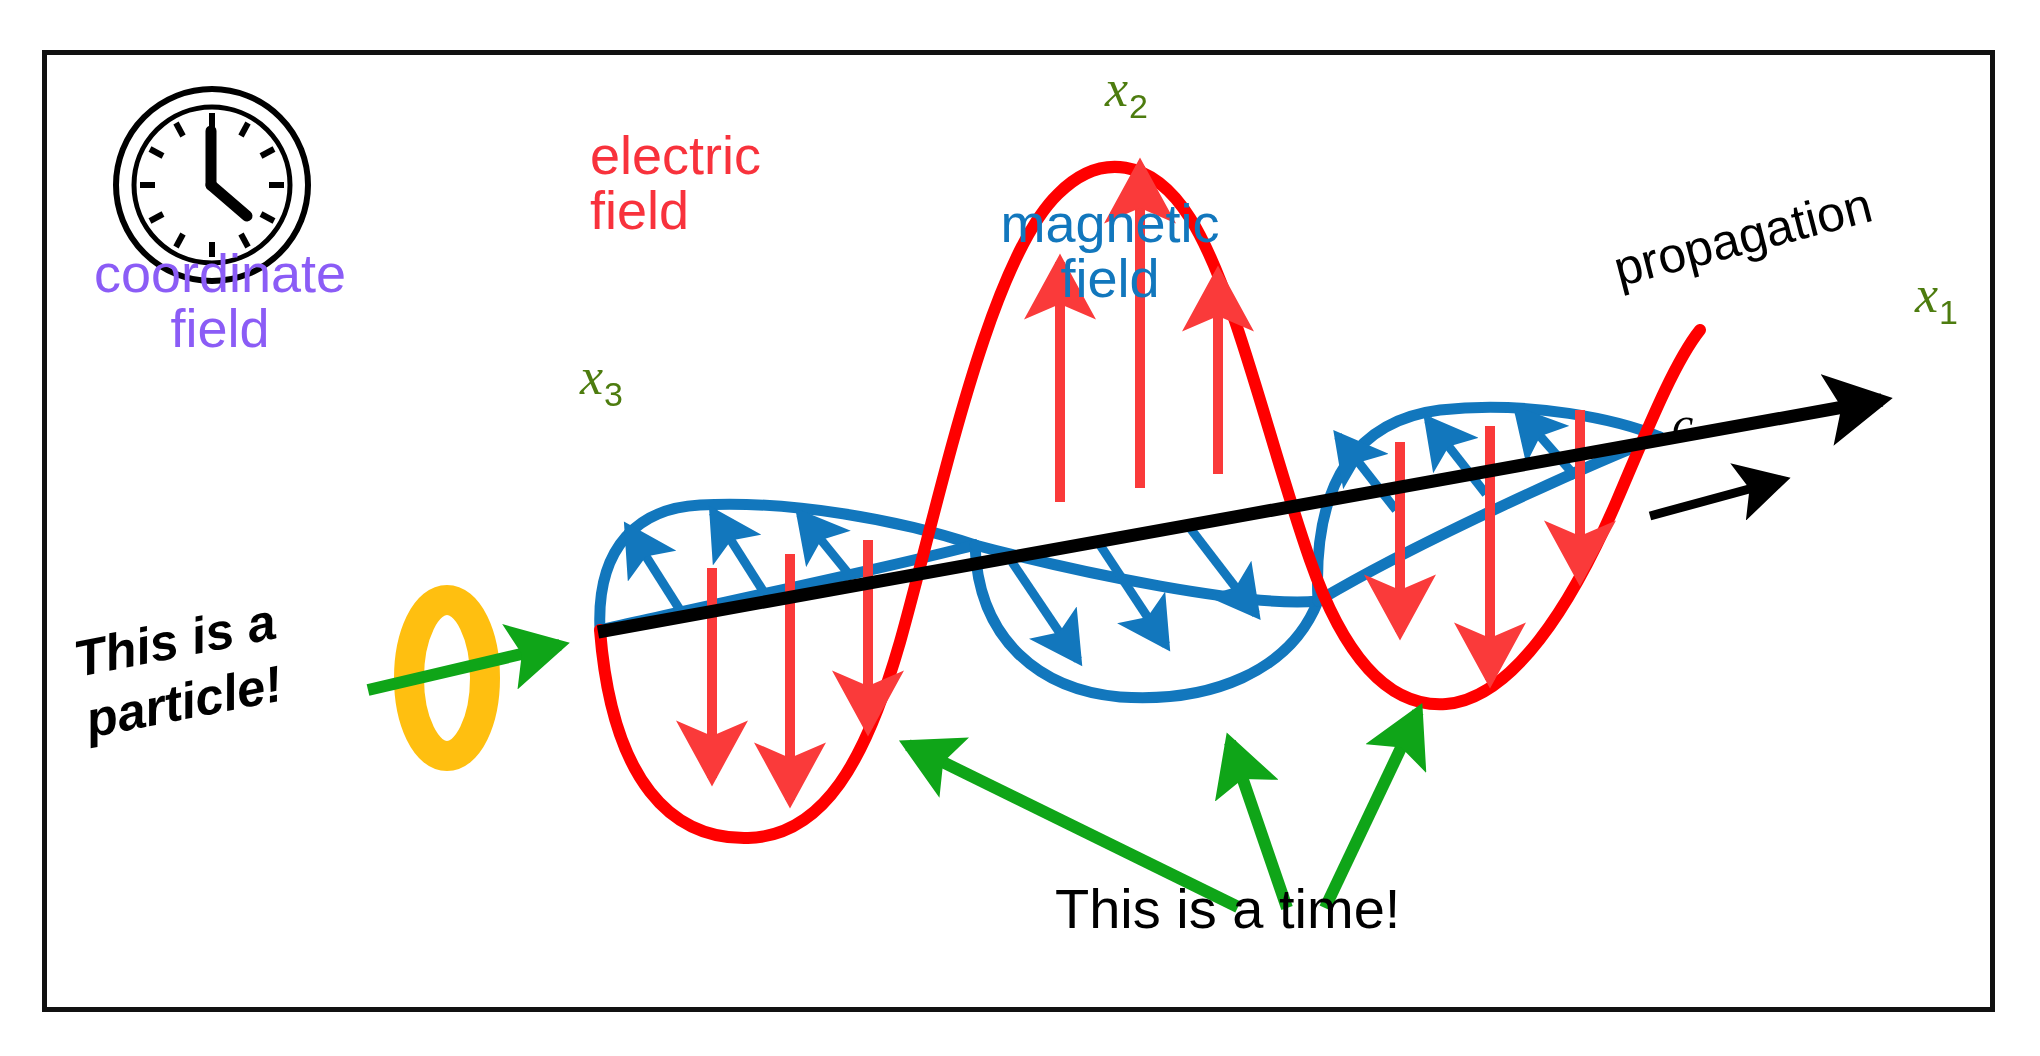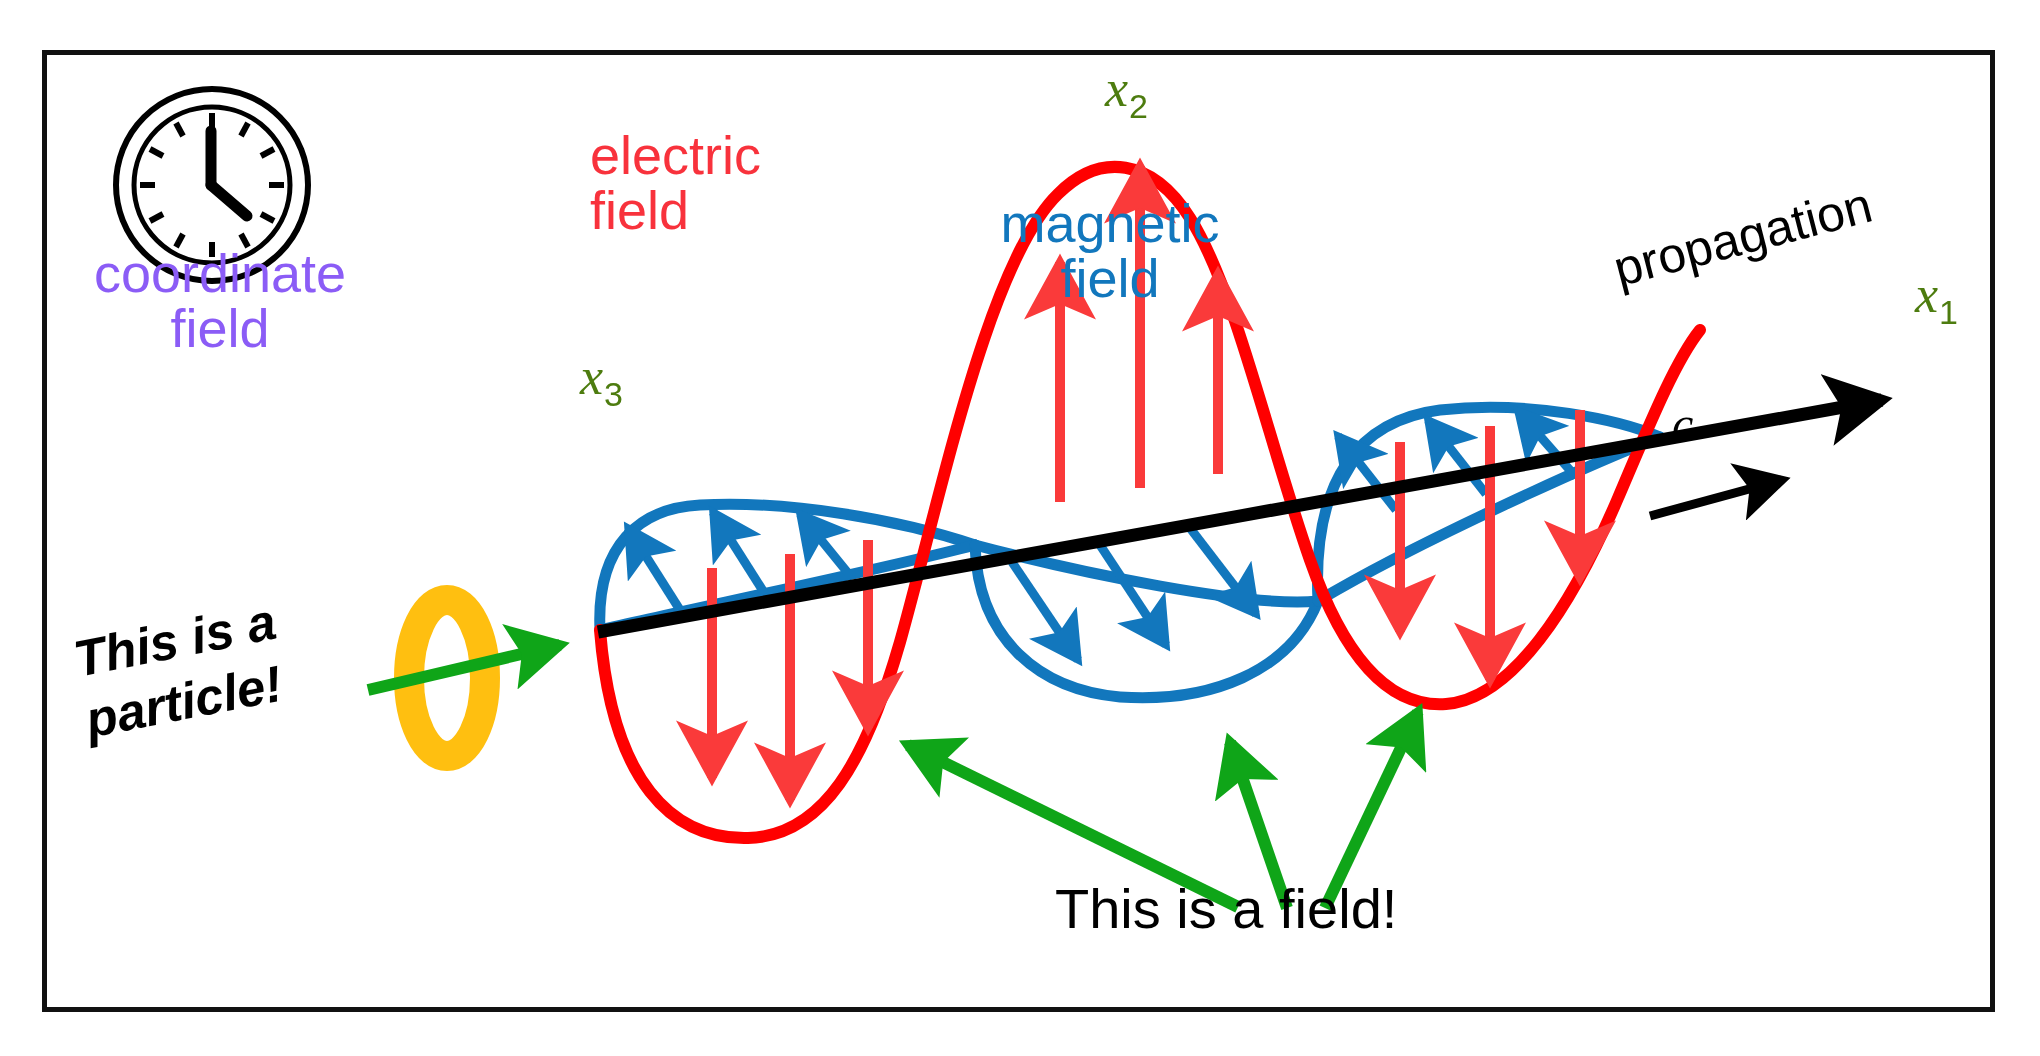--- a/index.html
+++ b/index.html
@@ -265,15 +265,15 @@
   <div class="lbl axis-lbl" id="label-x2">
     <span>x</span><span class="sub">2</span>
   </div>
 
   <div class="lbl axis-lbl" id="label-x3">
     <span>x</span><span class="sub">3</span>
   </div>
 
   <div class="lbl" id="label-c">c</div>
 
-  <div class="lbl" id="label-this-is-a-wave">This is a field!</div>
+  <div class="lbl" id="label-this-is-a-wave">This is a time!</div>
 
 </div>
 
 </body></html>

